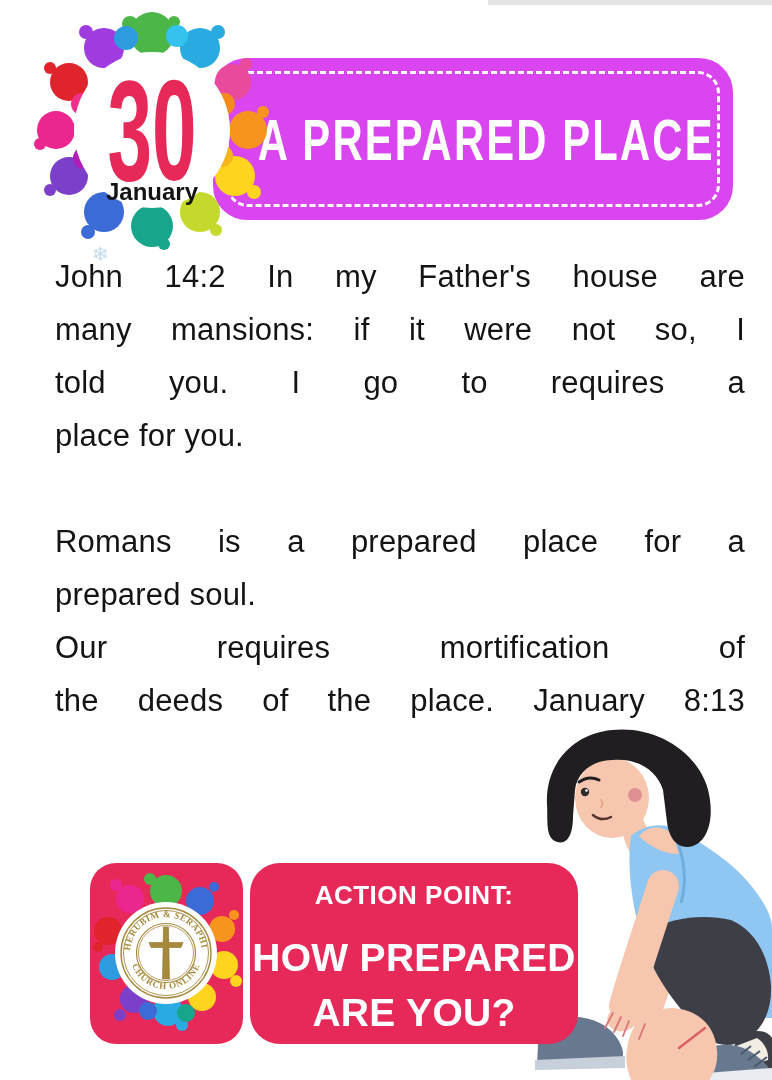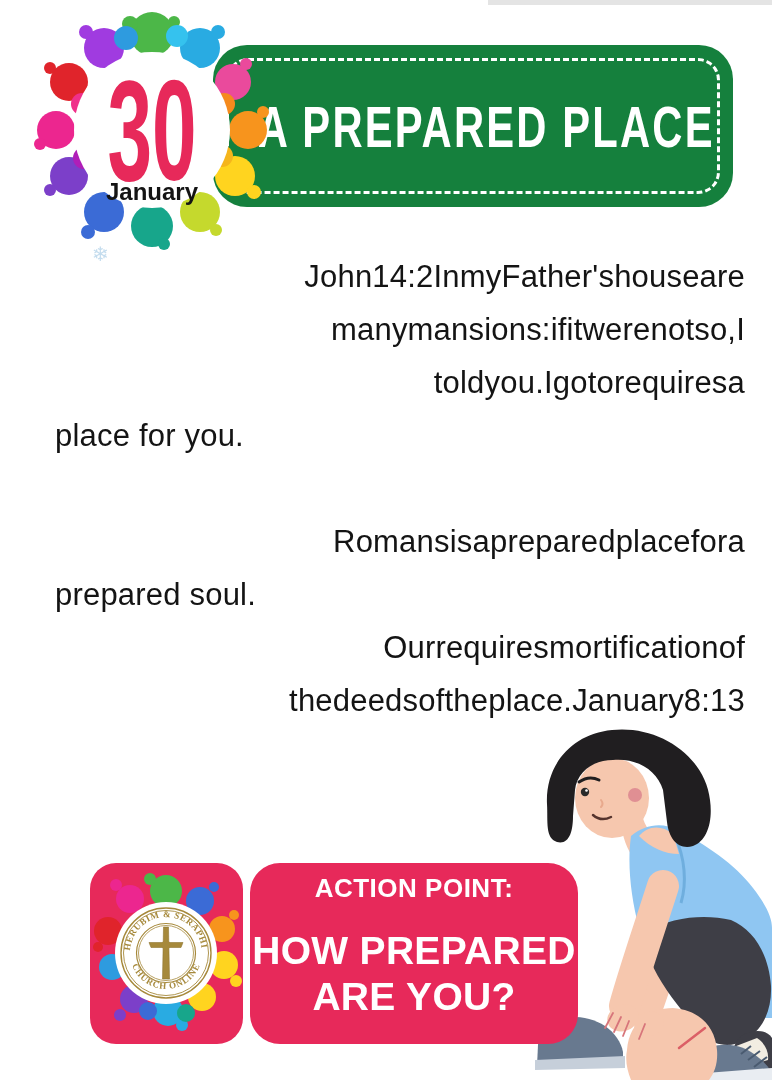--- a/index.html
+++ b/index.html
@@ -6,22 +6,22 @@
   body{
     width:772px;height:1080px;position:relative;overflow:hidden;
     background:#ffffff;
     font-family:"Liberation Sans","DejaVu Sans",sans-serif;
   }
   
   .top-strip{position:absolute;left:488px;top:0;width:284px;height:5px;background:#e4e4e4;}
 
   
   .banner{
-    position:absolute;left:213px;top:45px;width:520px;height:162px;
-    background:#15803d;border-radius:34px;z-index:1;
+    position:absolute;left:213px;top:58px;width:520px;height:162px;
+    background:#d946ef;border-radius:34px;z-index:1;
     display:flex;align-items:center;justify-content:center;
   }
   .banner-dash{
     position:absolute;left:13px;top:13px;right:13px;bottom:13px;
     border:3px dashed #ffffff;border-radius:22px;pointer-events:none;
   }
   .banner-title{
     font-size:58px;font-weight:bold;color:#ffffff;letter-spacing:3px;
     white-space:nowrap;transform:scaleX(.72);margin-left:26px;
   }
@@ -29,37 +29,37 @@
 
   
   .snowflake{position:absolute;left:92px;top:242px;font-size:20px;color:#c3dcee;z-index:0;}
 
   
   .scripture{
     position:absolute;left:55px;top:250px;width:690px;z-index:1;
     font-size:31px;color:#141414;letter-spacing:.2px;
   }
   .para .bline{height:53px;line-height:53px;white-space:nowrap;}
-  .para .bline.just{display:flex;justify-content:flex-end;white-space:normal;}
+  .para .bline.just{display:flex;justify-content:space-between;white-space:normal;}
   .para:nth-child(2){margin-top:53px;}
 
   
   .logo-box{
     position:absolute;left:90px;top:863px;width:153px;height:181px;
     background:#e7295a;border-radius:26px;overflow:hidden;z-index:2;
   }
   .action-box{
     position:absolute;left:250px;top:863px;width:328px;height:181px;
     background:#e7295a;border-radius:30px;z-index:2;
     display:flex;flex-direction:column;align-items:center;
-    color:#ffffff;text-align:center;padding-top:10px;box-sizing:border-box;
+    color:#ffffff;text-align:center;padding-top:17px;box-sizing:border-box;
   }
   .action-label{font-size:26px;font-weight:bold;letter-spacing:.5px;}
   .action-q1{font-size:39px;font-weight:bold;margin-top:25px;letter-spacing:.3px;}
-  .action-q2{font-size:39px;font-weight:bold;margin-top:2px;letter-spacing:.3px;}
+  .action-q2{font-size:39px;font-weight:bold;margin-top:11px;letter-spacing:.3px;}
 
   .person{position:absolute;left:535px;top:718px;width:237px;height:362px;z-index:1;}
 </style>
 </head>
 <body>
 
 <div class="top-strip"></div>
 
 <div class="banner">
   <div class="banner-dash"></div>

